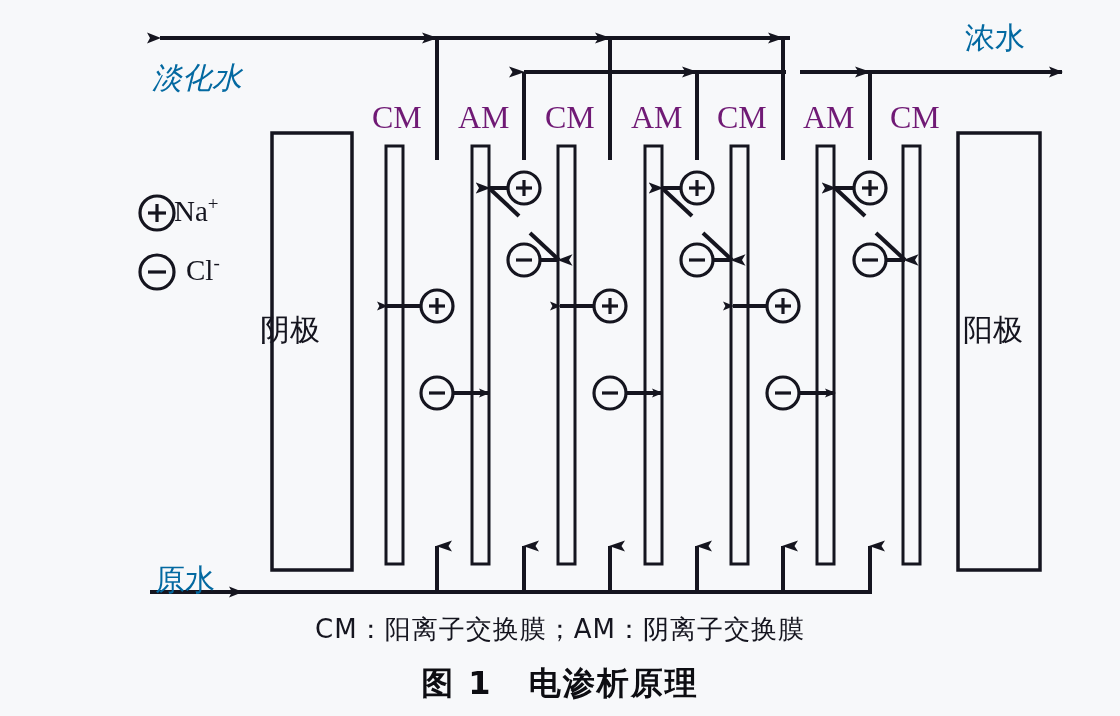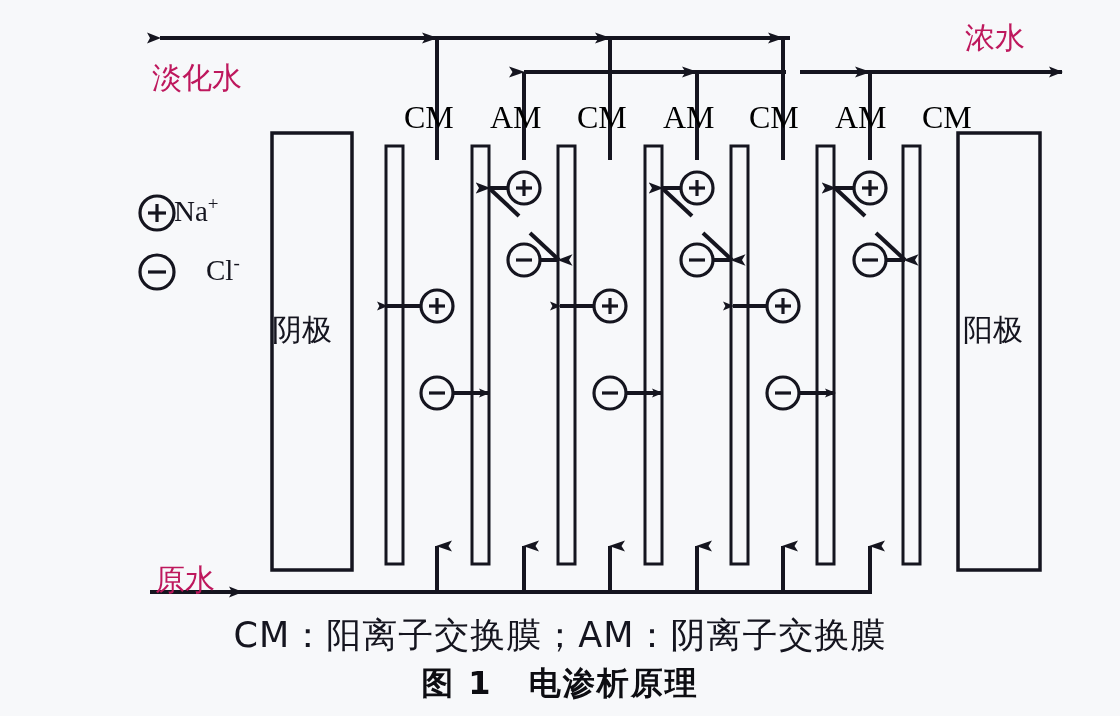--- a/index.html
+++ b/index.html
@@ -15,31 +15,30 @@
   }
   svg{display:block;}
   .lbl{
     position:absolute;
     color:#1b1b2b;
     white-space:nowrap;
     font-family:"Liberation Serif","DejaVu Serif",serif;
   }
   .cjk{font-family:"DejaVu Sans","Liberation Sans",sans-serif;}
   .memlabel{
-    font-size:32px;letter-spacing:0px;color:#000000;
+    font-size:32px;letter-spacing:0px;color:#701a75;
     font-family:"Liberation Serif","DejaVu Serif",serif;
-    margin-left:32px;
-  }
-  .flowlabel{font-size:30px;color:#be185d;font-weight:500;}
+  }
+  .flowlabel{font-size:30px;color:#0369a1;font-weight:500;}
   .electrode-text{
     font-size:30px;color:#15151f;line-height:1.22;text-align:center;
   }
   .legend-text{font-size:29px;color:#15151f;}
   .legend-sup{font-size:19px;vertical-align:super;}
-  .caption1{font-size:35px;color:#15151f;letter-spacing:1px;}
+  .caption1{font-size:26px;color:#15151f;letter-spacing:1px;}
   .caption2{font-size:32px;color:#0d0d12;font-weight:700;letter-spacing:2px;}
 </style>
 </head>
 <body>
 
 <div id="figure">
 
   <svg width="1120" height="716" viewBox="0 0 1120 716">
     <defs>
       <marker id="ah-l" markerWidth="14" markerHeight="12" refX="1" refY="6" orient="auto" markerUnits="userSpaceOnUse">
@@ -177,41 +176,41 @@
       <line x1="150" y1="592" x2="872" y2="592" stroke="#15151f" stroke-width="4"></line>
       <line x1="437" y1="592" x2="437" y2="546" stroke="#15151f" stroke-width="4" marker-end="url(#ah-u)"></line>
       <line x1="524" y1="592" x2="524" y2="546" stroke="#15151f" stroke-width="4" marker-end="url(#ah-u)"></line>
       <line x1="610" y1="592" x2="610" y2="546" stroke="#15151f" stroke-width="4" marker-end="url(#ah-u)"></line>
       <line x1="697" y1="592" x2="697" y2="546" stroke="#15151f" stroke-width="4" marker-end="url(#ah-u)"></line>
       <line x1="783" y1="592" x2="783" y2="546" stroke="#15151f" stroke-width="4" marker-end="url(#ah-u)"></line>
       <line x1="870" y1="592" x2="870" y2="546" stroke="#15151f" stroke-width="4" marker-end="url(#ah-u)"></line>
     </g>
   </svg>
 
-  <div class="lbl flowlabel cjk" style="left:152px;top:58px;">淡化水</div>
+  <div class="lbl flowlabel cjk" style="left:152px;top:58px;font-style:italic;">淡化水</div>
 
   <div class="lbl flowlabel cjk" style="left:965px;top:18px;">浓水</div>
 
   <div class="lbl flowlabel cjk" style="left:155px;top:560px;">原水</div>
 
   <div class="lbl memlabel" style="left:372px;top:99px;">CM</div>
   <div class="lbl memlabel" style="left:458px;top:99px;">AM</div>
   <div class="lbl memlabel" style="left:545px;top:99px;">CM</div>
   <div class="lbl memlabel" style="left:631px;top:99px;">AM</div>
   <div class="lbl memlabel" style="left:717px;top:99px;">CM</div>
   <div class="lbl memlabel" style="left:803px;top:99px;">AM</div>
   <div class="lbl memlabel" style="left:890px;top:99px;">CM</div>
 
-  <div class="lbl electrode-text cjk" style="left:272px;top:312px;width:56px;">阴极</div>
+  <div class="lbl electrode-text cjk" style="left:260px;top:312px;width:56px;">阴极</div>
   <div class="lbl electrode-text cjk" style="left:958px;top:312px;width:70px;">阳极</div>
 
   <div class="lbl legend-text" style="left:174px;top:193px;">
     <span>Na</span><span class="legend-sup">+</span>
   </div>
-  <div class="lbl legend-text" style="left:186px;top:252px;margin-left:20px;">
+  <div class="lbl legend-text" style="left:186px;top:252px;">
     <span>Cl</span><span class="legend-sup">-</span>
   </div>
 
   <div class="lbl caption1 cjk" style="left:0px;top:612px;width:1120px;text-align:center;">CM：阳离子交换膜；AM：阴离子交换膜</div>
 
   <div class="lbl cjk" style="left:0px;top:662px;width:1120px;text-align:center;">
     <span class="caption2">图 1</span>
     <span class="caption2" style="display:inline-block;width:26px;"></span>
     <span class="caption2">电渗析原理</span>
   </div>

